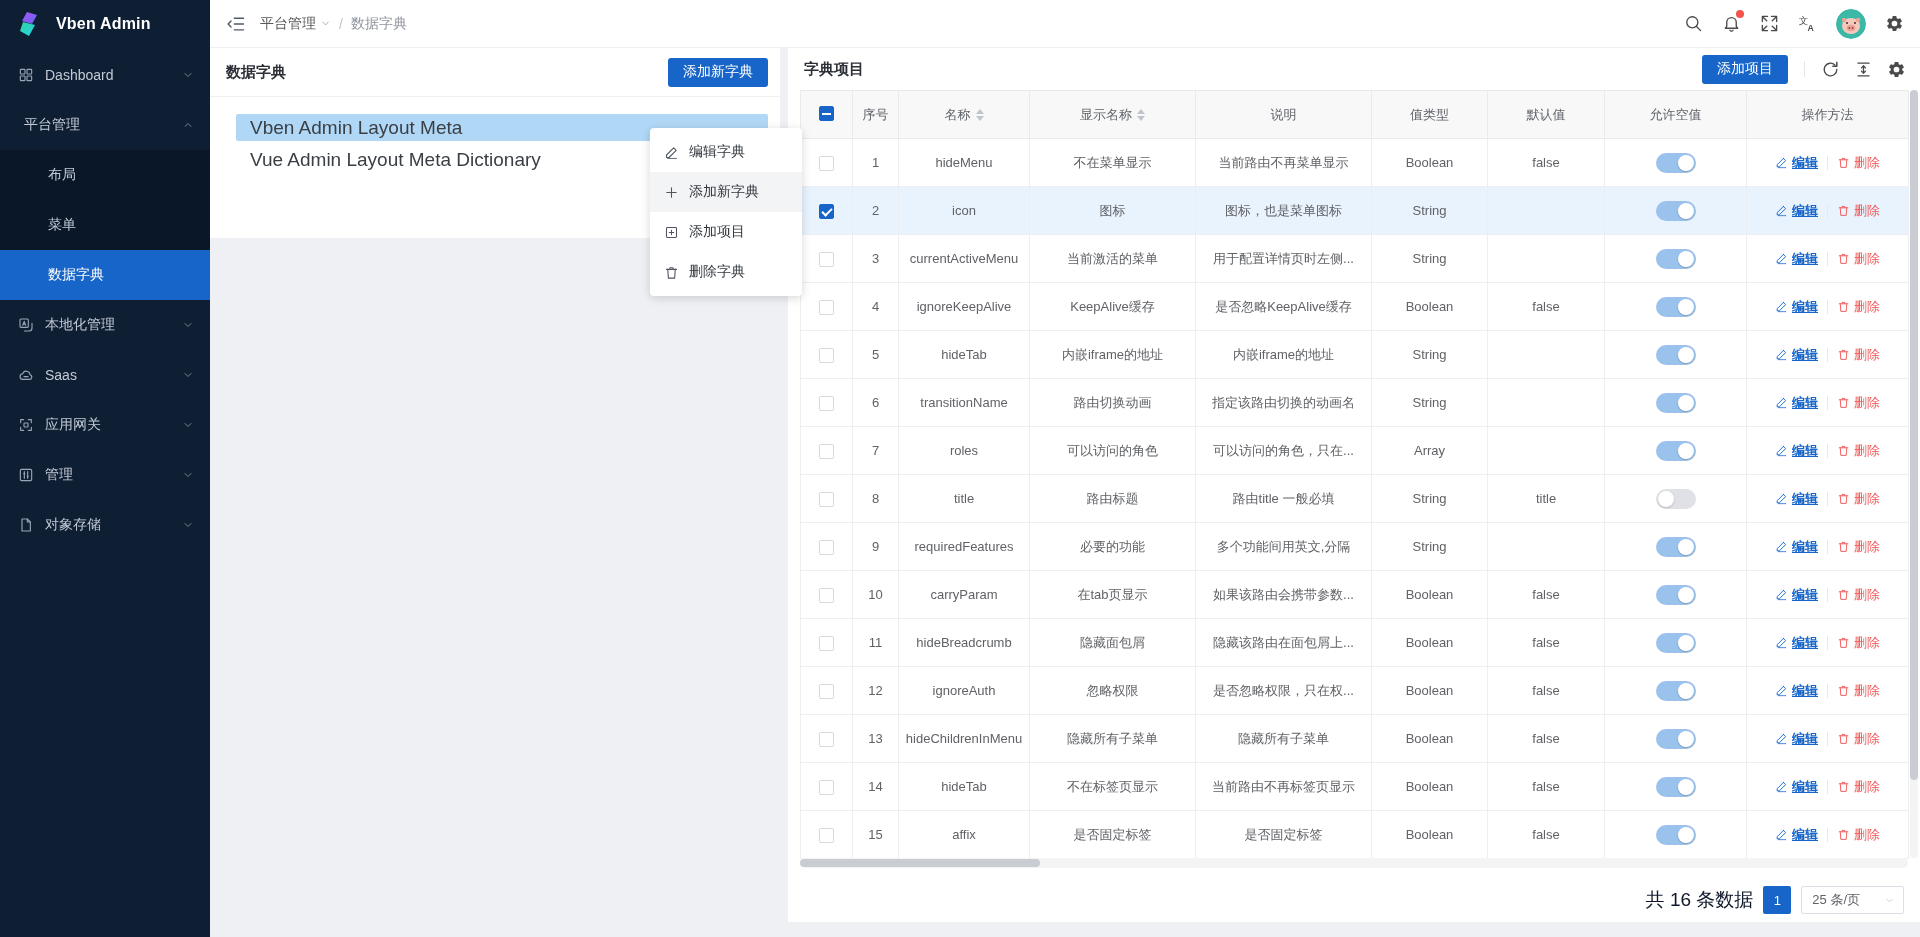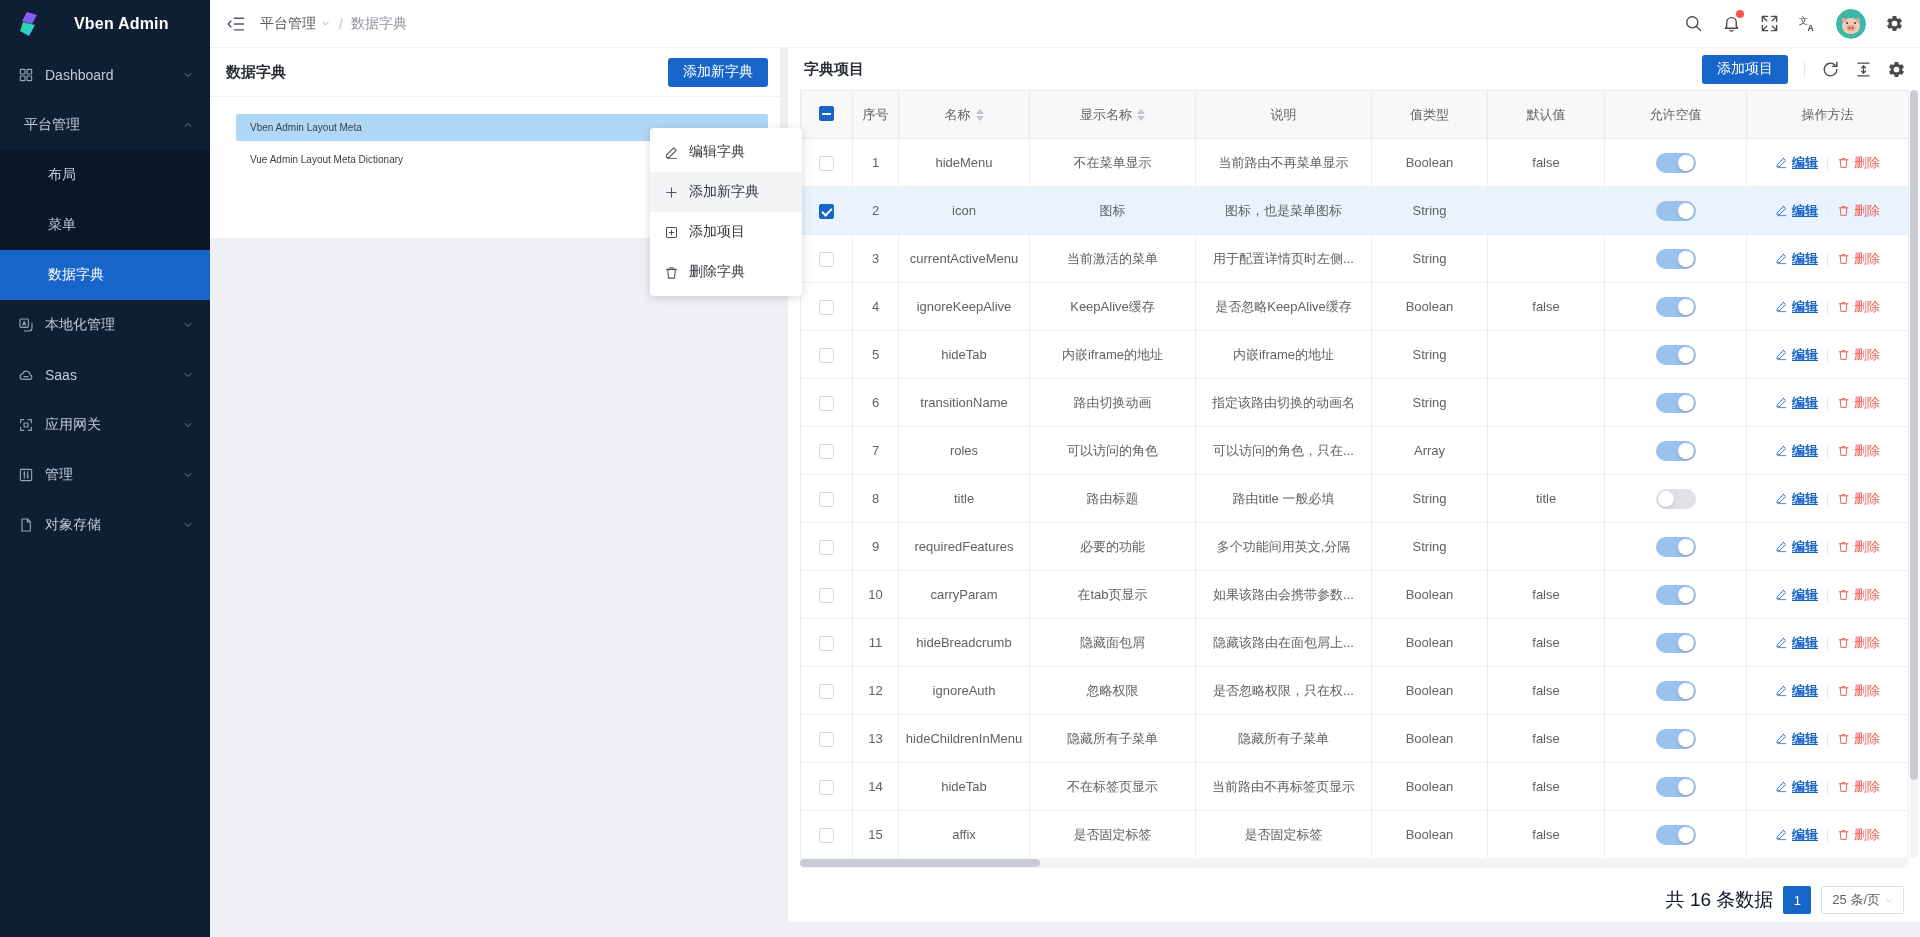--- a/index.html
+++ b/index.html
@@ -1,21 +1,21 @@
 <!DOCTYPE html>
 <html><head>
 <meta charset="utf-8">
 <style>
   * { box-sizing: border-box; margin: 0; padding: 0; }
   html,body { width:1920px; height:937px; overflow:hidden; }
   body { font-family:"Liberation Sans","DejaVu Sans",sans-serif; font-size:14px; color:#303133; background:#eef0f4; position:relative; }
 
   
   .sidebar { position:absolute; left:0; top:0; bottom:0; width:210px; background:#0e1e33; z-index:5; }
-  .logo-row { height:48px; display:flex; align-items:center; gap:28px; padding-left:16px; }
+  .logo-row { height:48px; display:flex; align-items:center; gap:10px; padding-left:16px; }
   .logo-title { color:#fff; font-weight:bold; font-size:16px; letter-spacing:.2px; }
   .menu { margin-top:2px; }
   .menu-item { height:50px; display:flex; align-items:center; color:#c3cbd6; cursor:pointer; padding:0 16px 0 18px; }
   .menu-item .mi-icon { width:16px; height:16px; margin-right:11px; display:inline-flex; color:#9aa6b8; }
   .menu-item.no-icon { padding-left:24px; }
   .menu-item .mi-label { flex:1; font-size:14px; }
   .mi-chev { width:12px; height:12px; display:inline-flex; color:#8a94a6; }
   .mi-chev.up { transform:rotate(180deg); }
   .submenu { background:#0a1729; }
   .submenu-item { height:50px; display:flex; align-items:center; padding-left:48px; color:#c3cbd6; cursor:pointer; font-size:14px; }
@@ -36,21 +36,21 @@
   .avatar { width:30px; height:30px; border-radius:50%; overflow:hidden; cursor:pointer; display:inline-flex; }
 
   
   .content { position:absolute; top:48px; left:0; right:0; bottom:0; background:#eef0f4; }
   .card { background:#fff; position:absolute; }
   .left-card { left:0; top:0; width:570px; height:190px; }
   .lc-header { height:49px; border-bottom:1px solid #f0f0f0; display:flex; align-items:center; padding:0 12px 0 16px; }
   .panel-title { font-size:15px; font-weight:bold; color:#2b2f36; }
   .btn-primary { margin-left:auto; background:#1765c8; color:#fff; border:none; border-radius:3px; height:29px; padding:0 15px; font-size:14px; cursor:pointer; font-family:inherit; }
   .dict-list { padding:17px 12px 0 26px; }
-  .dict-item { height:27px; line-height:27px; padding-left:14px; margin-bottom:5px; border-radius:2px; font-size:10px; color:#3a3f45; cursor:pointer; white-space:nowrap; }
+  .dict-item { height:27px; line-height:27px; padding-left:14px; margin-bottom:5px; border-radius:2px; font-size:19px; color:#3a3f45; cursor:pointer; white-space:nowrap; }
   .dict-item.selected { background:#b0d7f6; }
 
   .right-card { left:578px; top:0; right:0; height:874px; }
   .rc-header { height:42px; display:flex; align-items:center; padding:0 14px 0 16px; }
   .rc-actions { margin-left:auto; display:flex; align-items:center; gap:14px; }
   .tb-divider { width:1px; height:16px; background:#e4e6e8; margin:0 2px; }
   .tb-icon { width:19px; height:19px; color:#4a4a4a; display:inline-flex; cursor:pointer; }
 
   
   .table-wrap { position:absolute; left:12px; right:12px; top:42px; }
@@ -86,21 +86,21 @@
   
   .h-scroll { position:absolute; left:12px; top:810px; width:1108px; height:10px; background:#f4f4f5; border-radius:5px; }
   .h-scroll .thumb { position:absolute; left:0; top:1px; width:240px; height:8px; background:#c9cdd3; border-radius:4px; }
   .v-scroll { position:absolute; right:2px; top:42px; width:8px; height:768px; background:#f4f4f5; border-radius:4px; }
   .v-scroll .thumb { position:absolute; top:0; left:0; width:8px; height:690px; background:#c9cdd3; border-radius:4px; }
 
   
   .pager { position:absolute; right:16px; top:838px; height:28px; display:flex; align-items:center; gap:10px; }
   .pager-total { color:#0f172a; font-size:19px; }
   .page-num { width:28px; height:28px; background:#1765c8; color:#fff; border-radius:2px; display:flex; align-items:center; justify-content:center; font-size:13px; cursor:pointer; }
-  .page-size { height:28px; border:1px solid #dcdfe6; border-radius:2px; display:flex; align-items:center; gap:4px; padding:0 8px 0 10px; color:#606266; font-size:13px; cursor:pointer; background:#fff; }
+  .page-size { height:28px; border:1px solid #dcdfe6; border-radius:2px; display:flex; align-items:center; gap:24px; padding:0 8px 0 10px; color:#606266; font-size:13px; cursor:pointer; background:#fff; }
   .page-size .ps-chev { width:11px; height:11px; color:#c0c4cc; display:inline-flex; }
 
   
   .ctx-menu { position:absolute; left:440px; top:80px; width:152px; background:#fff; border-radius:4px; box-shadow:0 2px 10px rgba(0,0,0,.16); padding:4px 0; z-index:20; }
   .ctx-item { height:40px; display:flex; align-items:center; gap:10px; padding:0 14px; font-size:14px; color:#33383f; cursor:pointer; }
   .ctx-item.hovered { background:#f3f4f6; }
   .ctx-item .ci-icon { width:15px; height:15px; color:#4e5560; display:inline-flex; }
 </style>
 </head>
 <body>

